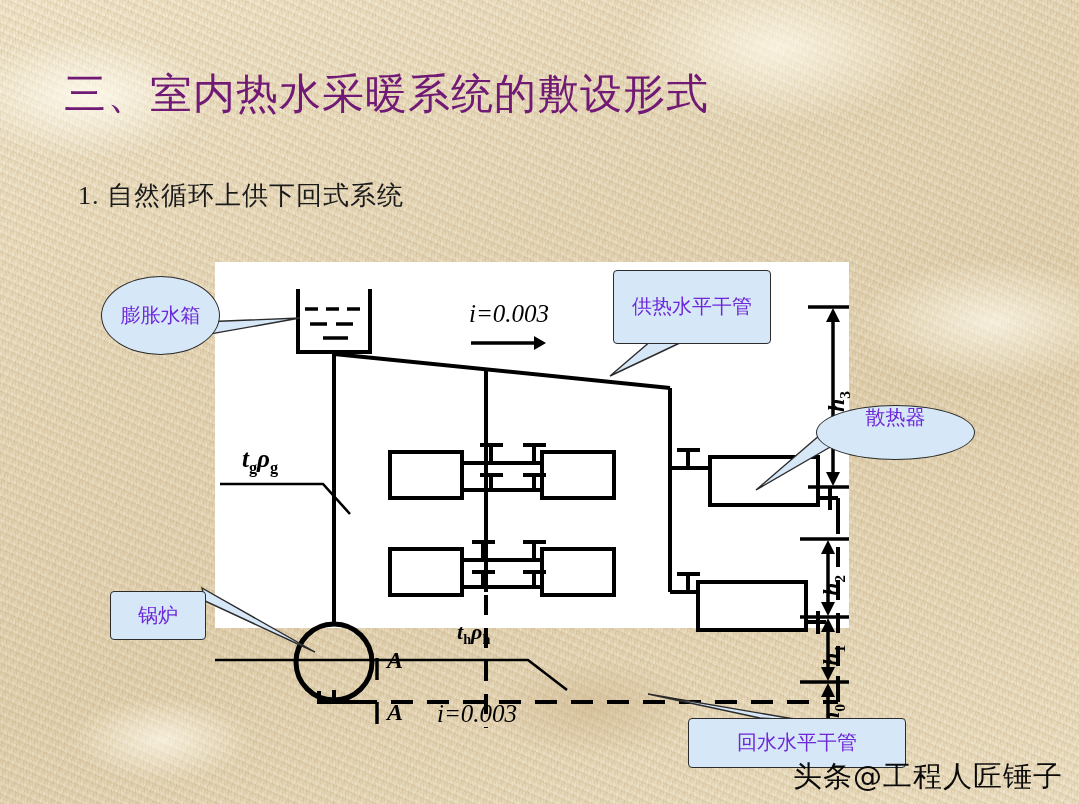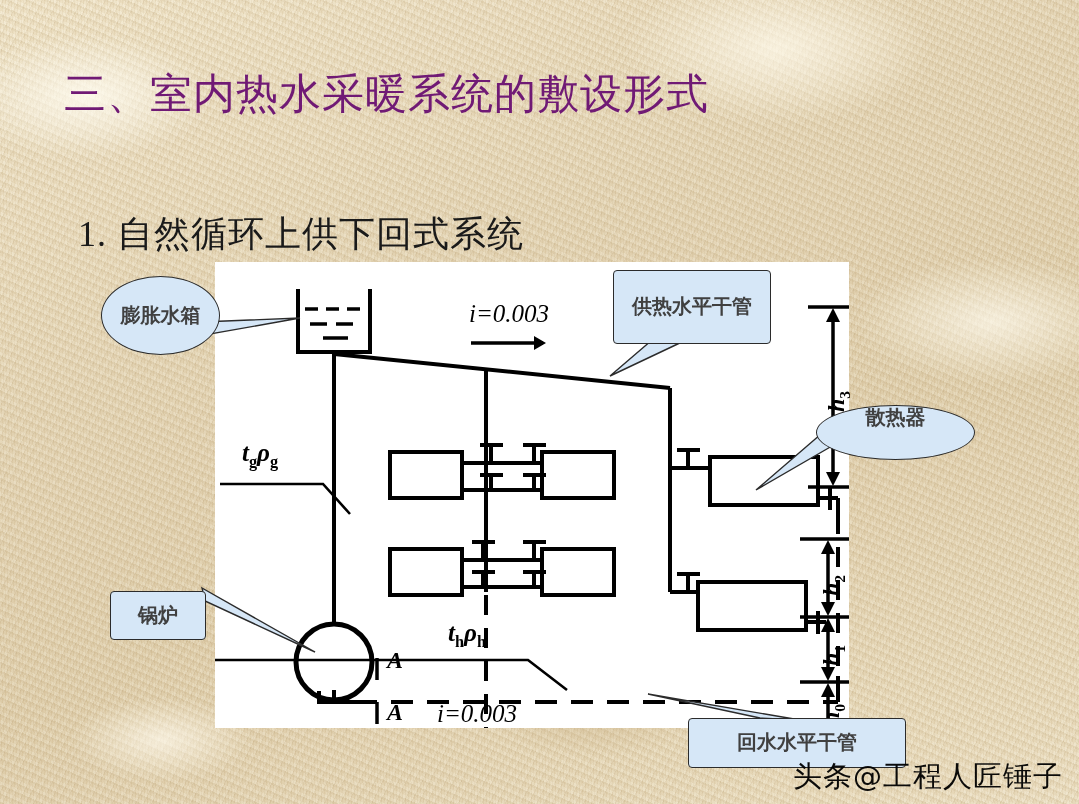--- a/index.html
+++ b/index.html
@@ -23,29 +23,29 @@
       repeating-linear-gradient(88deg, rgba(160,134,94,.08) 0 1px, rgba(255,253,245,.07) 1px 3px),
       linear-gradient(160deg,#f0e4c9 0%,#e2d2b2 35%,#ddcba8 60%,#eaddc0 100%);
     filter:saturate(1.02);
   }
   
   #title{
     position:absolute;left:64px;top:66px;font-size:42px;color:#701a75;
     letter-spacing:1px;font-weight:400;
   }
   #subtitle{
-    position:absolute;left:78px;top:178px;font-size:36px;color:#1a1a1a;
-    letter-spacing:1px;font-weight:400;margin-top:32px;
+    position:absolute;left:78px;top:178px;font-size:26px;color:#1a1a1a;
+    letter-spacing:1px;font-weight:400;
   }
   
-  #panel{position:absolute;left:215px;top:262px;width:634px;height:466px;background:#fff;text-decoration:underline;}
+  #panel{position:absolute;left:215px;top:262px;width:634px;height:366px;background:#fff;text-decoration:underline;}
   #panel svg{display:block;}
   
   .callout{position:absolute;background:#d6e7f7;border:1.4px solid #2b2b2b;
-    color:#404040;text-align:center;line-height:1.18;font-size:20px;z-index:6;font-weight:bold;}
+    color:#6d28d9;text-align:center;line-height:1.18;font-size:20px;z-index:6;}
   .callout.ellipse{border-radius:50%;}
   .callout.round{border-radius:4px;}
   #callout-tank{left:101px;top:276px;width:117px;height:77px;
     display:flex;align-items:center;justify-content:center;font-size:20px;}
   #callout-supply{left:613px;top:270px;width:156px;height:72px;
     display:flex;align-items:center;justify-content:center;}
   #callout-radiator{left:816px;top:405px;width:157px;height:53px;
     display:flex;align-items:flex-start;justify-content:center;}
   #callout-boiler{left:110px;top:563px;width:94px;height:47px;
     display:flex;align-items:center;justify-content:center;margin-top:28px;}
@@ -246,24 +246,24 @@
     </g>
   </svg>
 
   <div class="dtext" style="left:254px;top:38px;font-size:25px;">
     <span class="ital">i=0.003</span>
   </div>
   <div class="dtext" style="left:222px;top:438px;font-size:25px;">
     <span class="ital">i=0.003</span>
   </div>
 
-  <div class="dtext" style="left:27px;top:177px;font-size:25px;font-weight:bold;">
+  <div class="dtext" style="left:27px;top:183px;font-size:25px;font-weight:bold;">
     <span class="ital">t</span><sub>g</sub><span class="ital">ρ</span><sub>g</sub>
   </div>
-  <div class="dtext" style="left:233px;top:357px;font-size:25px;font-weight:bold;">
+  <div class="dtext" style="left:242px;top:357px;font-size:22px;font-weight:bold;">
     <span class="ital">t</span><sub>h</sub><span class="ital">ρ</span><sub>h</sub>
   </div>
 
   <div class="dtext ital" style="left:172px;top:385px;font-size:24px;font-weight:bold;">A</div>
   <div class="dtext ital" style="left:172px;top:437px;font-size:24px;font-weight:bold;">A</div>
 
   <div class="dtext rot" style="left:608px;top:150px;font-size:24px;font-weight:bold;">
     <span class="ital">h</span><sub>3</sub>
   </div>
   <div class="dtext rot" style="left:603px;top:334px;font-size:24px;font-weight:bold;">

